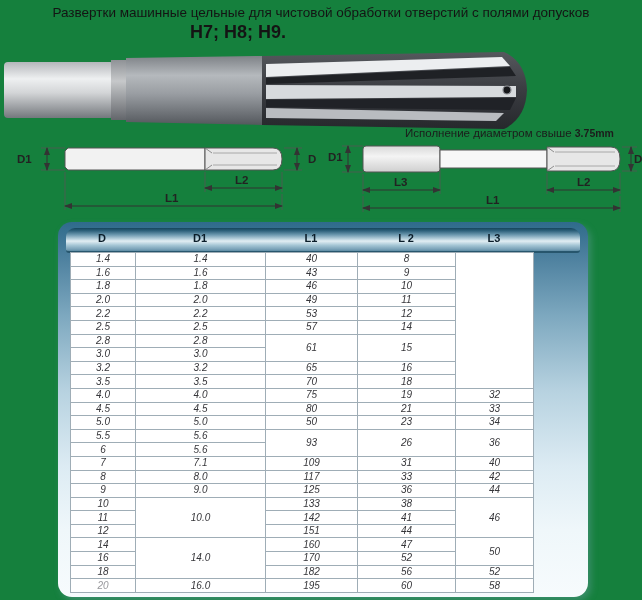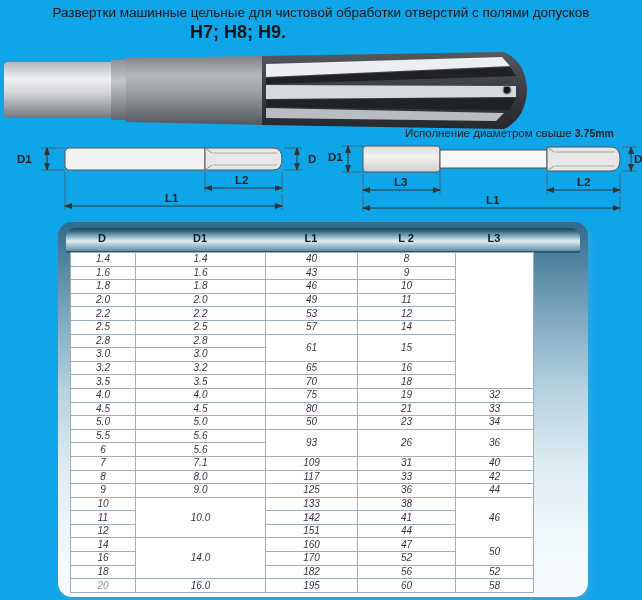--- a/index.html
+++ b/index.html
@@ -1,16 +1,16 @@
 <!DOCTYPE html>
 <html><head>
 <meta charset="utf-8">
 <style>
   html,body{margin:0;padding:0;background:#fff;}
-  .page{position:relative;width:642px;height:600px;background:#0ea5e9;overflow:hidden;
+  .page{position:relative;width:642px;height:600px;background:#15803d;overflow:hidden;
         font-family:"Liberation Sans","DejaVu Sans",sans-serif;color:#1a1a1a;}
 
   
   .title-line1{position:absolute;top:5px;left:0;width:642px;text-align:center;
                font-size:13.5px;color:#141414;}
   .title-line2{position:absolute;top:22px;left:0;width:476px;text-align:center;
                font-size:18px;font-weight:bold;color:#141414;}
 
   
   .photo{position:absolute;left:4px;top:50px;}

